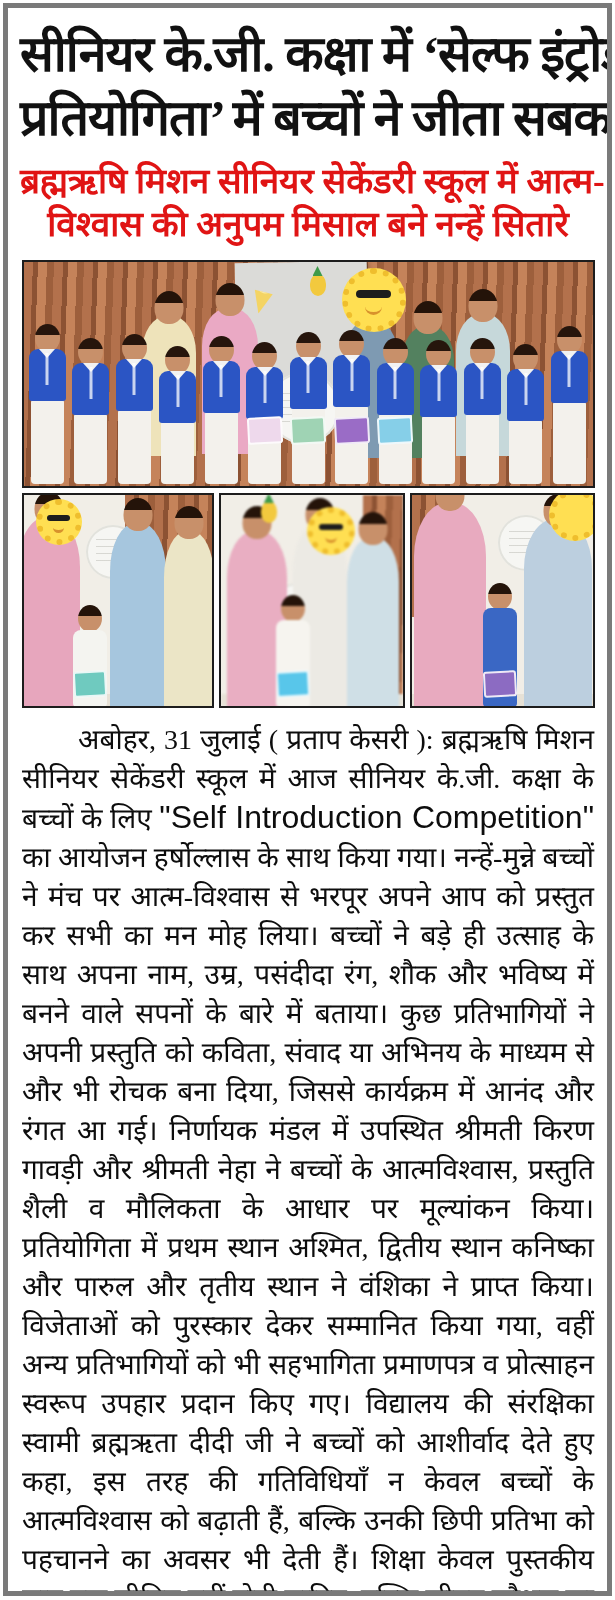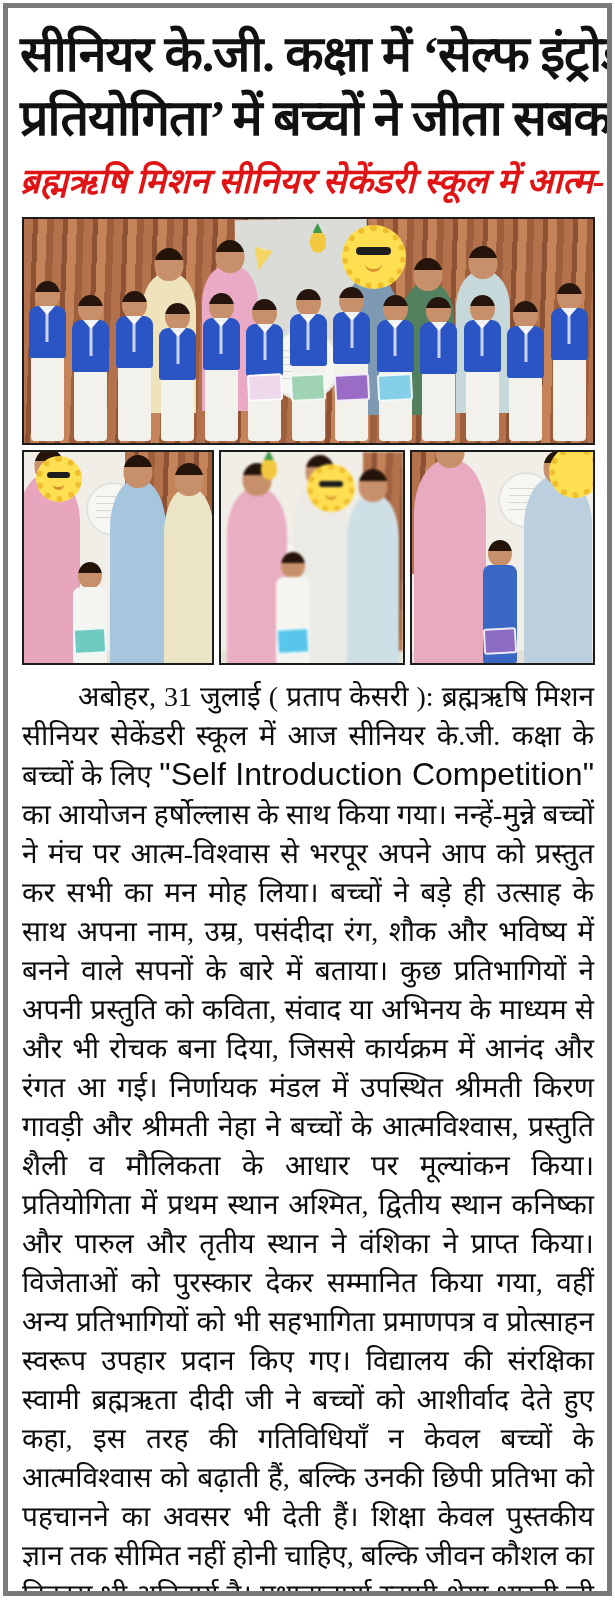--- a/index.html
+++ b/index.html
@@ -8,21 +8,21 @@
     position:absolute;left:3px;top:3px;width:609px;height:1593px;
     border:5px solid var(--frame-color,#7a7a7a);
     background:#fff;padding:14px 11px 8px 12px;overflow:hidden;
     font-family:"Liberation Serif","DejaVu Serif",serif;
   }
   
   .headline{margin:0;text-align:center;color:var(--headline-color,#111);
     font-size:50px;line-height:64px;font-weight:700;letter-spacing:-1px;}
   .headline span{display:block;white-space:nowrap;}
   .subheadline{margin:10px 0 0;text-align:center;color:var(--subheadline-color,#e01414);
-    font-size:35px;line-height:43px;font-weight:700;font-style:italic;}
+    font-size:35px;line-height:43px;font-weight:700;}
   .subheadline span{display:block;white-space:nowrap;}
   
   .photos{margin-top:14px;}
   .photo{position:relative;border:2px solid #1d1d1d;overflow:hidden;background:#f1eee7;}
   .photo-top{width:573px;height:228px;margin:0 auto;}
   .curtain{position:absolute;inset:0;
     background:repeating-linear-gradient(92deg,#b3714c 0 9px,#8c5233 9px 14px,#c5835a 14px 23px,#9d5f3c 23px 30px);}
   .curtain.partial{inset:auto;}
   .floor{position:absolute;left:0;right:0;bottom:0;height:12px;background:#e6e1d6;z-index:0;}
   .poster{position:absolute;background:#dbdbd8;box-shadow:2px 2px 4px rgba(0,0,0,.25);z-index:1;}
@@ -84,20 +84,21 @@
 
 <div class="frame">
 
   <h1 class="headline">
     <span>सीनियर के.जी. कक्षा में ‘सेल्फ इंट्रोडक्शन</span>
     <span>प्रतियोगिता’ में बच्चों ने जीता सबका दिल</span>
   </h1>
 
   <h2 class="subheadline">
     <span>ब्रह्मऋषि मिशन सीनियर सेकेंडरी स्कूल में आत्म-</span>
+    <span>विश्वास की अनुपम मिसाल बने नन्हें सितारे</span>
   </h2>
 
   <div class="photos">
 
     <div class="photo photo-top">
       <div class="curtain"></div>
       <div class="poster" style="left:212px;top:0;width:132px;height:152px;transform:rotate(-1deg);"></div>
       <div class="cone" style="left:228px;top:22px;"></div>
       <div class="pine" style="left:286px;top:12px;"></div>
       <div class="sun" style="left:318px;top:6px;width:64px;height:64px;"></div>

